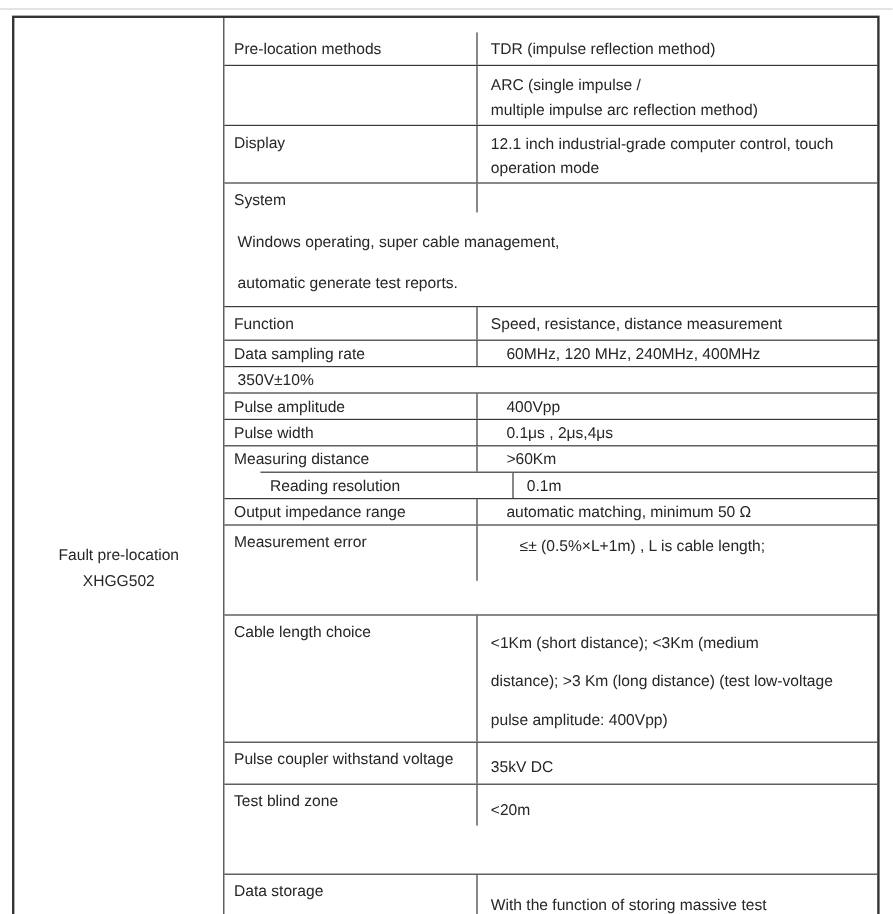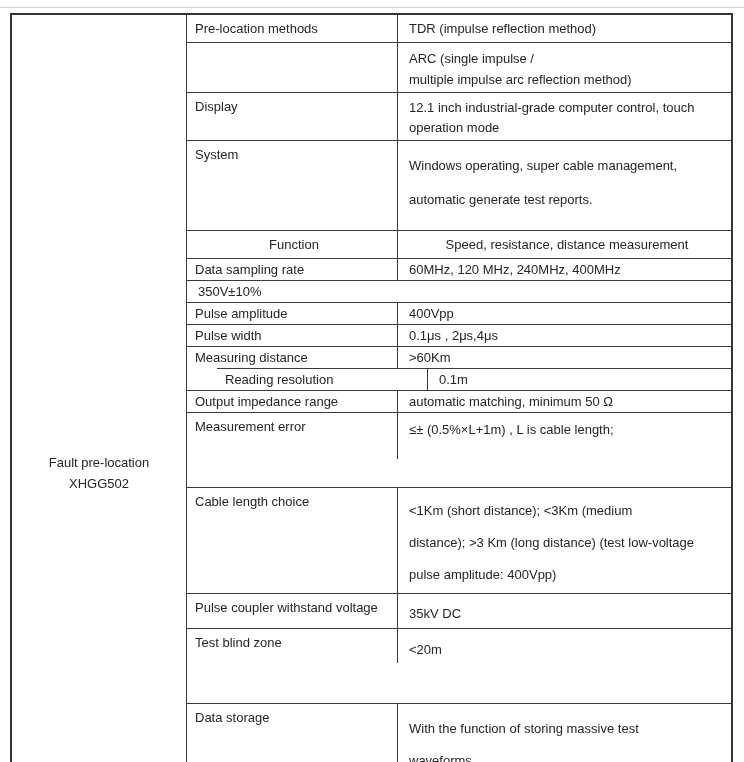--- a/index.html
+++ b/index.html
@@ -41,29 +41,29 @@
     padding: 5px 4px 2px 8px;
     line-height: 17px;
   }
   .value-cell {
     flex: 1;
     padding: 4px 6px 2px 11px;
     line-height: 20px;
     white-space: pre-line;
   }
   
-  .r1  { min-height: 27px; }
+  .r1  { min-height: 27px; margin-top: 12px; }
   .r2  { min-height: 40px; }
   .r3  { min-height: 42px; }
   .r4  { min-height: 38px; }
-  .r5  { min-height: 90px; }
-  .r6  { min-height: 28px; text-align: center; }
-  .r7, .r8, .r9, .r10, .r11, .r13 { min-height: 22px; }
+  .r5  { min-height: 90px; flex-direction: column; }
+  .r6  { min-height: 28px; }
+  .r7, .r8, .r9, .r10, .r11, .r13 { min-height: 22px; gap: 13px; }
   .r12 { min-height: 21px; margin-left: 30px; }
-  .r14 { min-height: 47px; }
+  .r14 { min-height: 47px; gap: 24px; }
   .r15 { min-height: 82px; margin-top: 28px; }
   .r16 { min-height: 35px; }
   .r17 { min-height: 35px; }
   .r18 { min-height: 60px; margin-top: 40px; }
   .r19 { min-height: 65px; overflow: hidden; }
   
   .r7 .value-cell, .r8 .value-cell, .r9 .value-cell, .r10 .value-cell,
   .r11 .value-cell, .r12 .value-cell, .r13 .value-cell,
   .r7 .label-cell, .r8 .label-cell, .r9 .label-cell, .r10 .label-cell,
   .r11 .label-cell, .r12 .label-cell, .r13 .label-cell {

